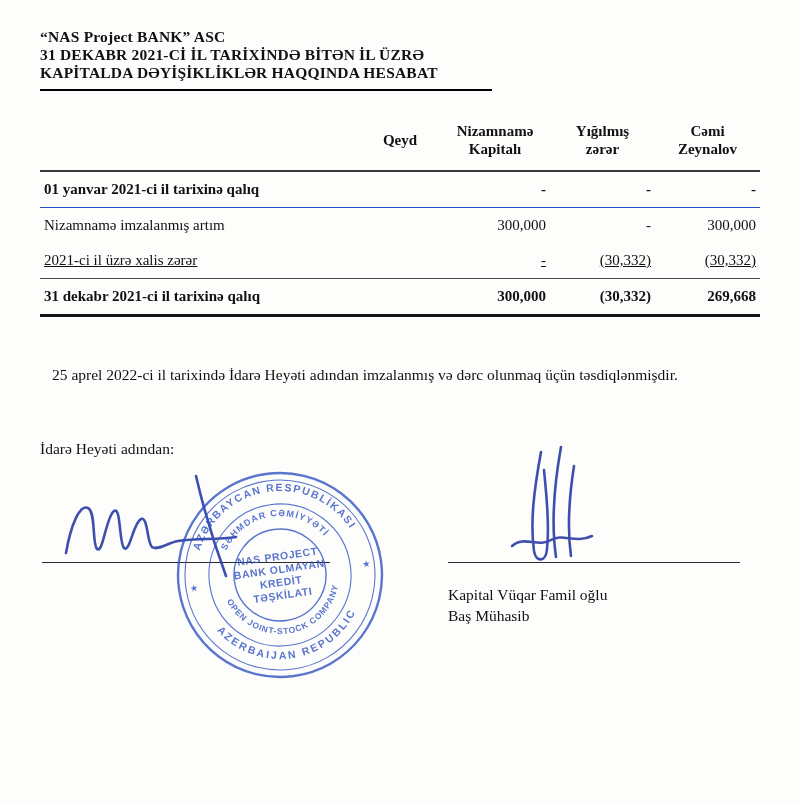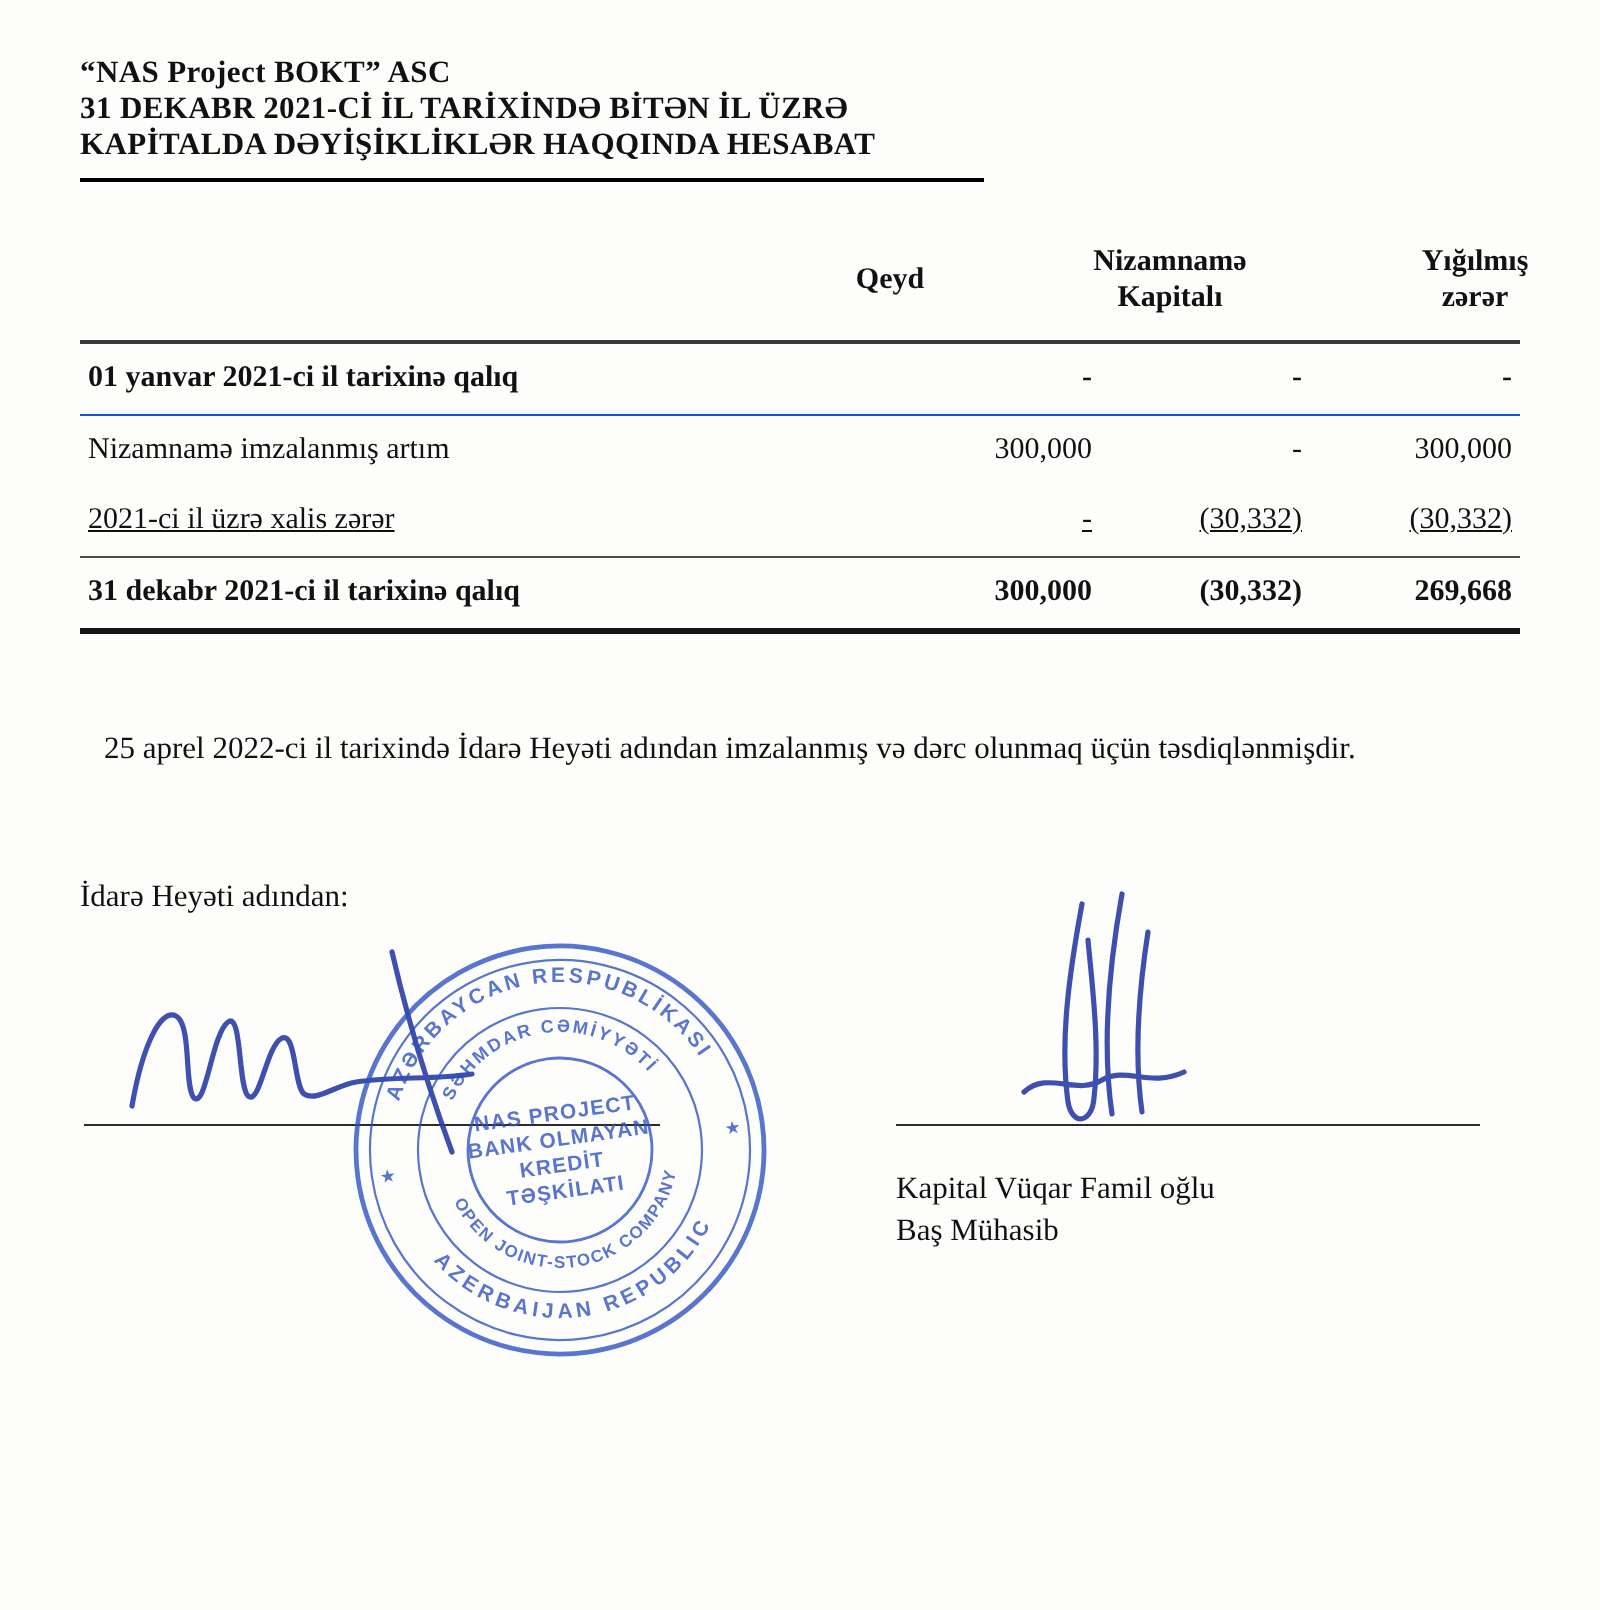--- a/index.html
+++ b/index.html
@@ -8,21 +8,21 @@
     font-family:"Liberation Serif","DejaVu Serif",serif;
     position:relative;overflow:hidden;
   }
   .page{position:absolute;inset:0;}
   
   .title-block{position:absolute;left:40px;top:28px;width:452px;border-bottom:2px solid #000;padding-bottom:7px;}
   .title-line{font-weight:bold;font-size:15.5px;line-height:18px;letter-spacing:.2px;}
   
   .eq-table{position:absolute;left:40px;top:116px;width:720px;font-size:15px;}
   .grid{display:grid;grid-template-columns:320px 80px 110px 105px 105px;align-items:center;}
-  .thead{padding:6px 0 12px 0;border-bottom:2px solid #3a3a3a;gap:45px;}
+  .thead{padding:6px 0 12px 0;border-bottom:2px solid #3a3a3a;}
   .th{font-weight:bold;text-align:center;line-height:18px;}
   .th .wrapcap{display:block;max-width:82px;margin:0 auto;}
   .cell-label{text-align:left;padding-left:4px;}
   .cell-num{text-align:right;padding-right:4px;}
   .row{padding:9px 0;}
   .row.bold{font-weight:bold;}
   .rule-thin{border-bottom:1px solid #1d4ed8;}
   .rule-mid{border-bottom:1.5px solid #4a4a4a;text-decoration:underline;}
   .rule-thick{border-bottom:3px solid #151515;}
   
@@ -39,21 +39,21 @@
   .ink-overlay{position:absolute;left:0;top:0;width:800px;height:805px;pointer-events:none;}
   .stamp-wrap{position:absolute;left:160px;top:455px;width:240px;height:240px;pointer-events:none;}
   .stamp text{font-family:"Liberation Sans","DejaVu Sans",sans-serif;}
 </style>
 </head>
 <body>
 
 <div class="page">
 
   <div class="title-block">
-    <div class="title-line">“NAS Project BOKT” ASC</div>
+    <div class="title-line">“NAS Project BANK” ASC</div>
     <div class="title-line">31 DEKABR 2021-Cİ İL TARİXİNDƏ BİTƏN İL ÜZRƏ</div>
     <div class="title-line">KAPİTALDA DƏYİŞİKLİKLƏR HAQQINDA HESABAT</div>
   </div>
 
   <div class="eq-table">
     <div class="grid thead">
       <div class="th"></div>
       <div class="th">Qeyd</div>
       <div class="th">
           <span class="wrapcap">Nizamnamə Kapitalı</span>

